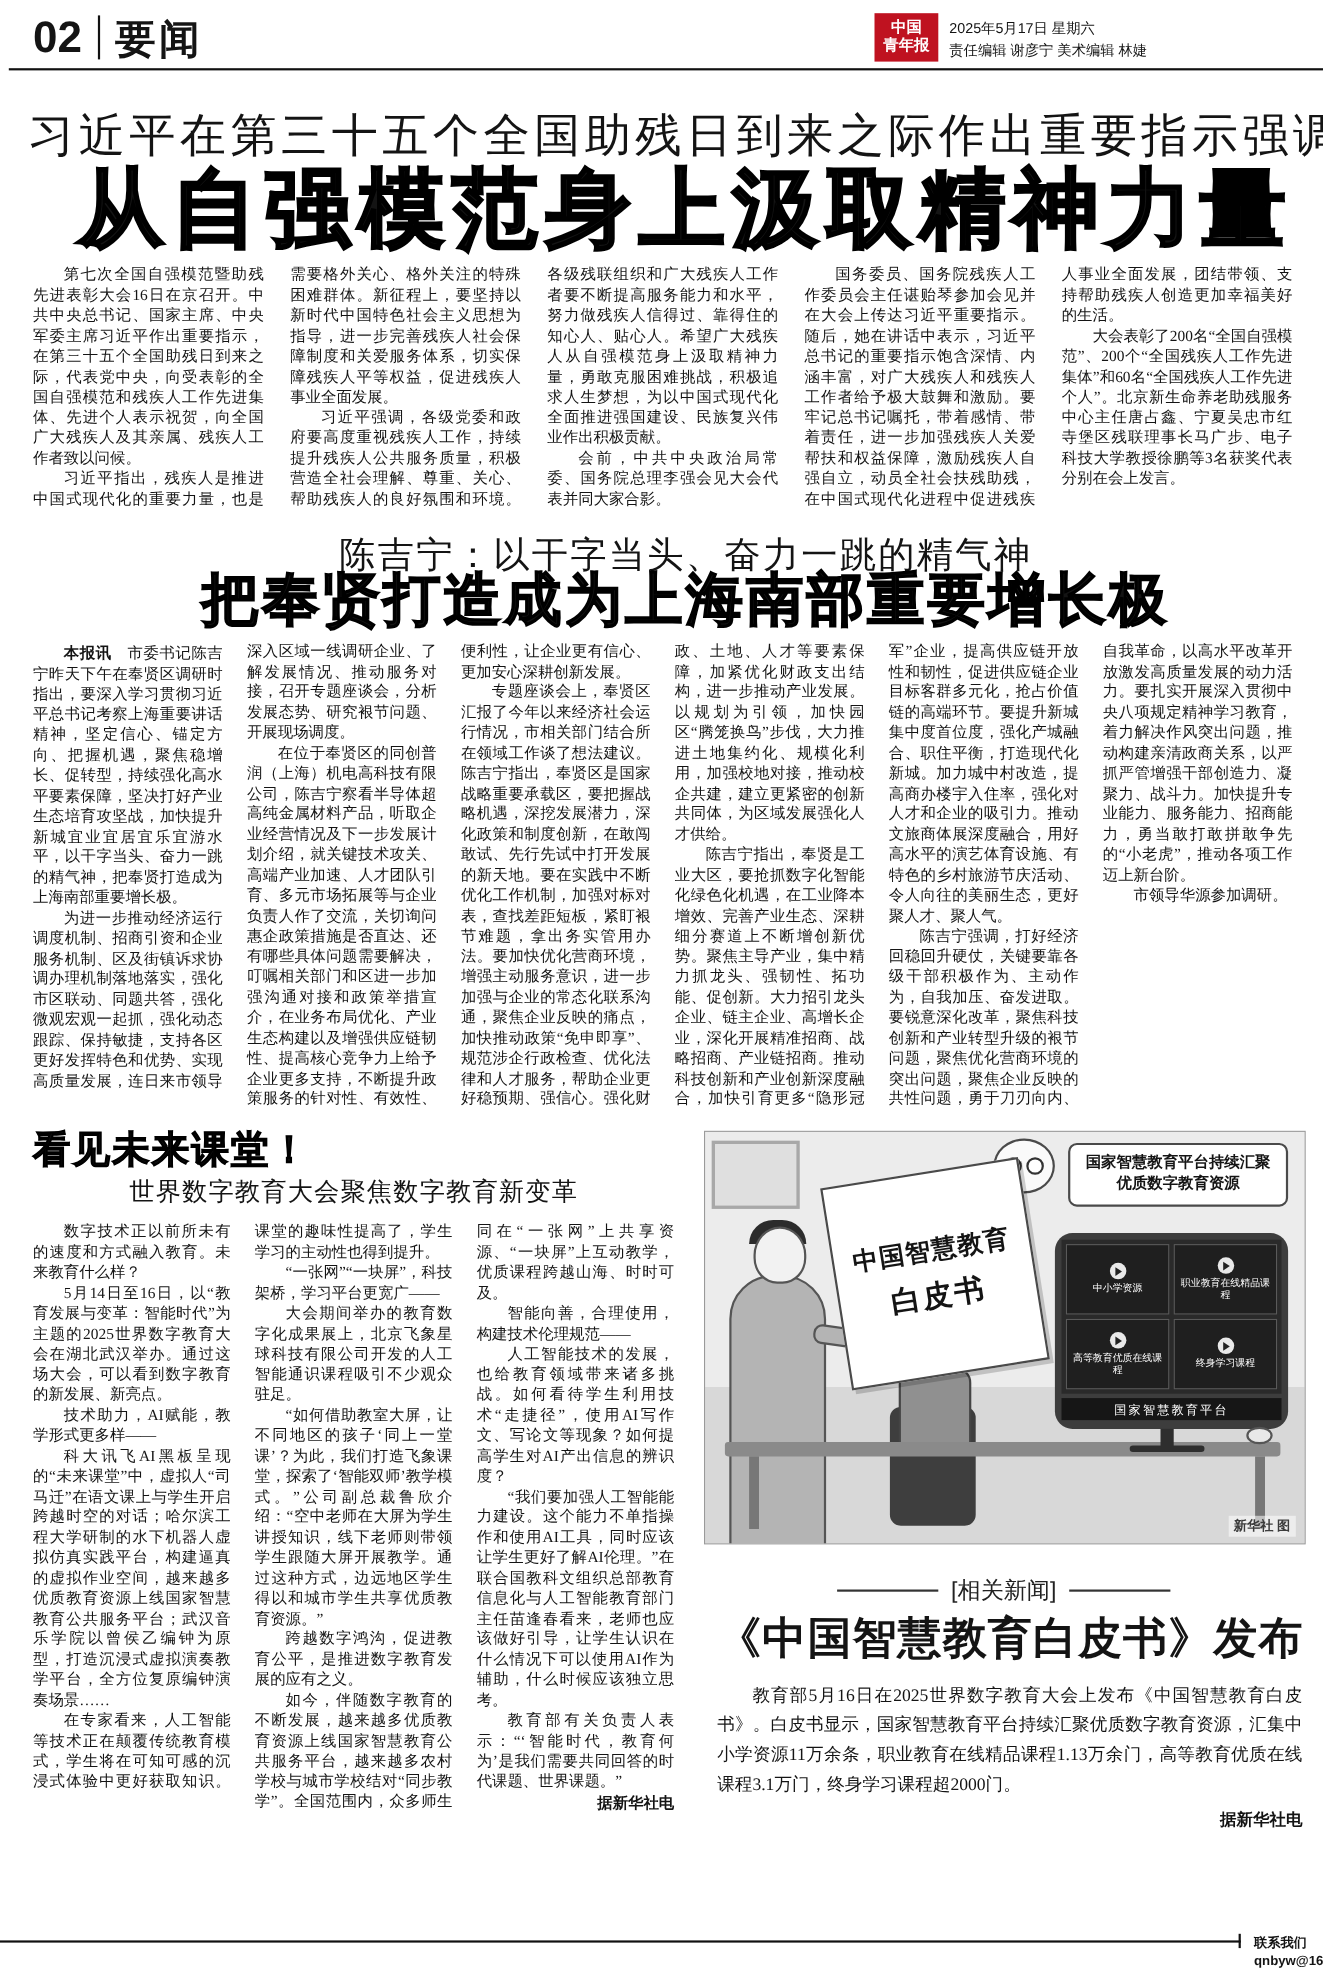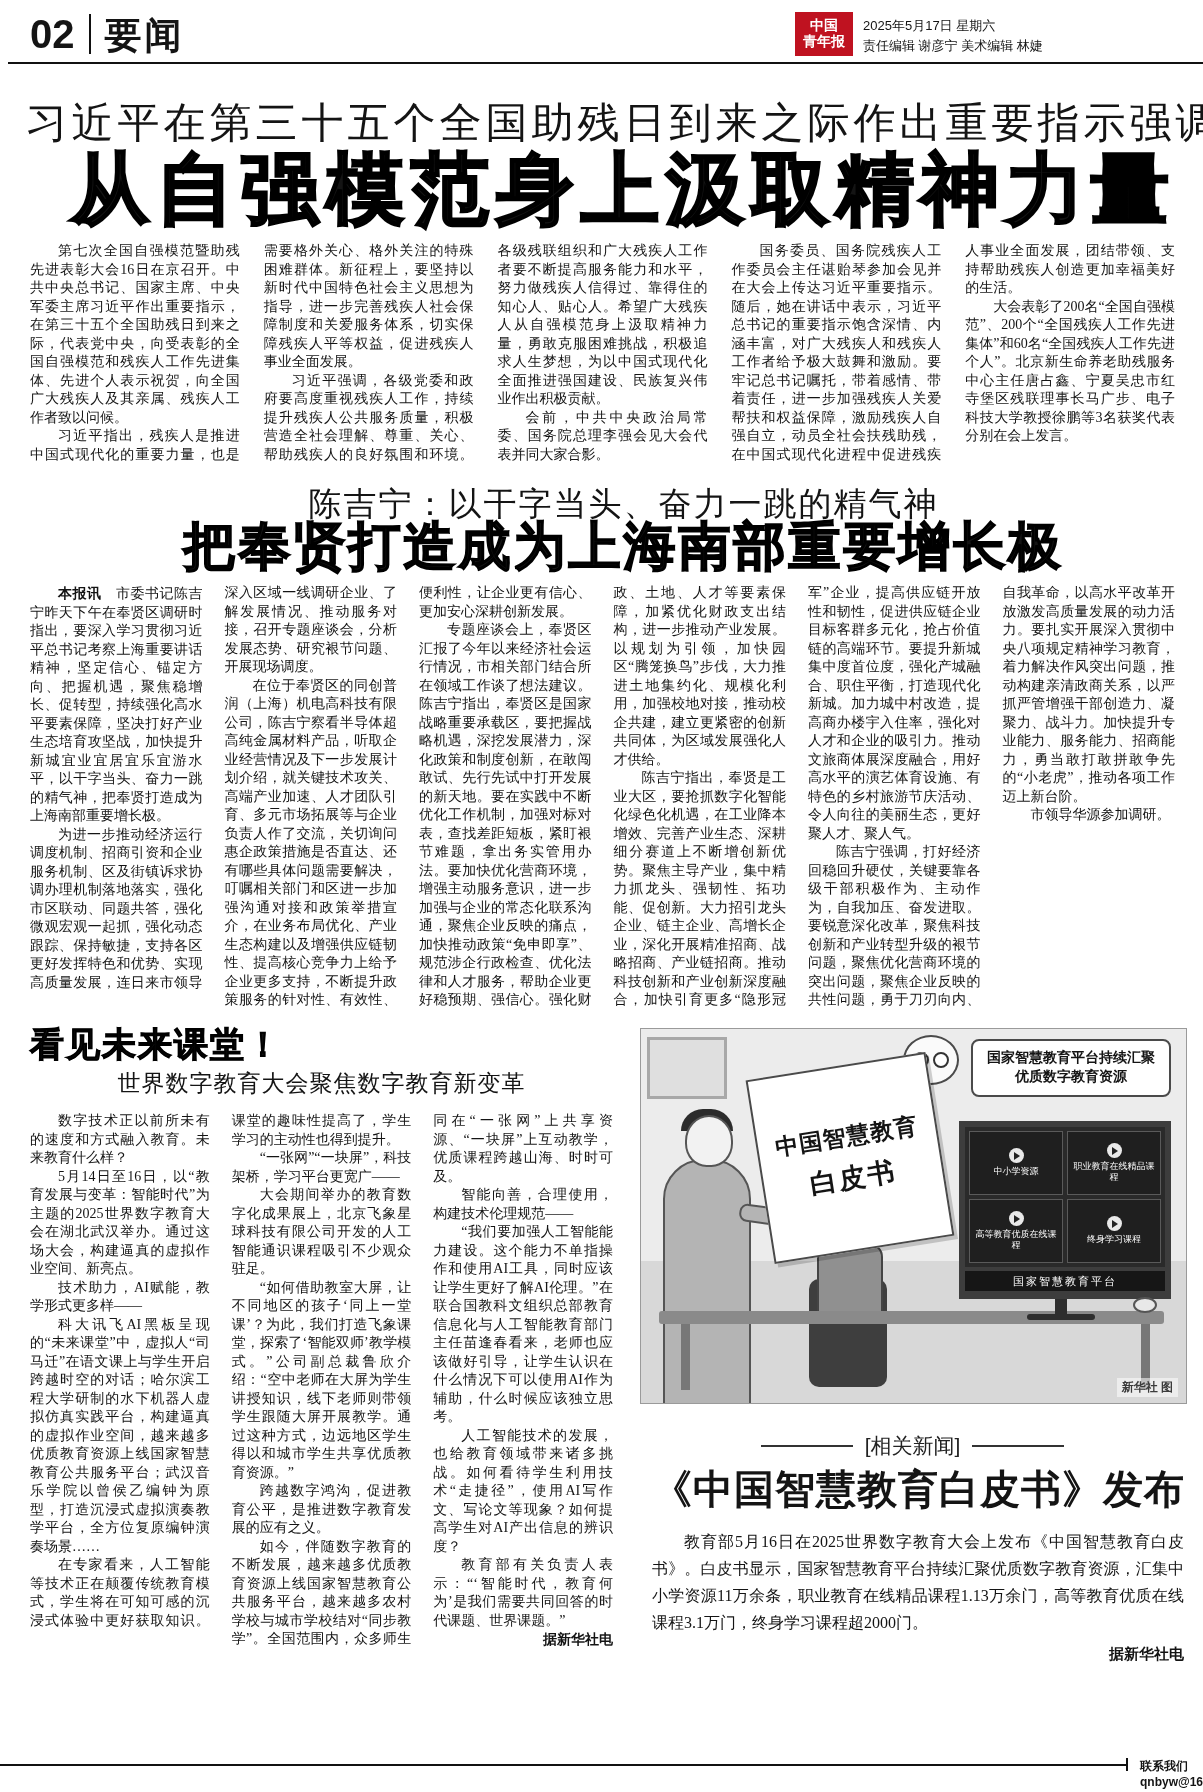--- a/index.html
+++ b/index.html
@@ -61,21 +61,21 @@
         transform:rotate(-9deg);box-shadow:3px 4px 0 rgba(0,0,0,.18);display:flex;flex-direction:column;
         align-items:center;justify-content:center;gap:8px;}
   .illo .paper .t1{font-weight:bold;font-size:23px;letter-spacing:1px;}
   .illo .paper .t2{font-weight:bold;font-size:27px;letter-spacing:2px;}
   .illo .mascot{position:absolute;left:262px;top:6px;width:52px;height:46px;background:#fafafa;border:2px solid #4a4a4a;
         border-radius:50%;display:flex;align-items:center;justify-content:center;gap:4px;}
   .illo .eye{width:12px;height:12px;border:2px solid #333;border-radius:50%;background:#fff;}
   .illo .bubble{position:absolute;left:330px;top:10px;width:200px;height:58px;background:#fff;border:2px solid #4a4a4a;
         border-radius:8px;display:flex;align-items:center;justify-content:center;text-align:center;
         font-size:14px;font-weight:bold;line-height:1.35;padding:4px 8px;box-sizing:border-box;font-family:Liberation Serif, serif;}
-  .illo .monitor{position:absolute;left:318px;top:92px;width:212px;height:178px;background:#3d3d3d;border-radius:0;padding:6px;box-sizing:border-box;}
+  .illo .monitor{position:absolute;left:318px;top:92px;width:212px;height:178px;background:#3d3d3d;border-radius:16px;padding:6px;box-sizing:border-box;}
   .illo .screen{width:100%;height:140px;background:#2a2a2a;display:grid;grid-template-columns:1fr 1fr;grid-template-rows:1fr 1fr;gap:4px;padding:4px;box-sizing:border-box;}
   .illo .tile{background:#1f1f1f;border:1px solid #5a5a5a;display:flex;flex-direction:column;align-items:center;justify-content:center;gap:3px;color:#fff;font-size:9px;text-align:center;line-height:1.25;padding:2px;}
   .illo .play{width:15px;height:15px;border-radius:50%;background:#e9e9e9;position:relative;}
   .illo .play::after{content:"";position:absolute;left:5px;top:4px;border-left:6px solid #222;border-top:4px solid transparent;border-bottom:4px solid transparent;}
   .illo .screen-bar{margin-top:4px;height:20px;background:#161616;color:#fff;font-size:11px;letter-spacing:2px;display:flex;align-items:center;justify-content:center;}
   .illo .stand{position:absolute;left:414px;top:270px;width:12px;height:16px;background:#2e2e2e;}
   .illo .stand-base{position:absolute;left:386px;top:285px;width:68px;height:6px;background:#2e2e2e;border-radius:3px;}
   .illo .mouse{position:absolute;left:492px;top:268px;width:20px;height:12px;background:#e8e8e8;border:2px solid #555;border-radius:50%;}
   .illo .credit{position:absolute;right:8px;bottom:6px;font-size:12px;font-weight:bold;color:#3c3c3c;
         background:rgba(255,255,255,.55);padding:1px 5px;}
@@ -143,32 +143,32 @@
         <p>陈吉宁强调，打好经济回稳回升硬仗，关键要靠各级干部积极作为、主动作为，自我加压、奋发进取。要锐意深化改革，聚焦科技创新和产业转型升级的裉节问题，聚焦优化营商环境的突出问题，聚焦企业反映的共性问题，勇于刀刃向内、自我革命，以高水平改革开放激发高质量发展的动力活力。要扎实开展深入贯彻中央八项规定精神学习教育，着力解决作风突出问题，推动构建亲清政商关系，以严抓严管增强干部创造力、凝聚力、战斗力。加快提升专业能力、服务能力、招商能力，勇当敢打敢拼敢争先的“小老虎”，推动各项工作迈上新台阶。</p>
         <p>市领导华源参加调研。</p>
       </div>
   </div>
 
   <div class="a3-head">看见未来课堂！</div>
   <div class="a3-sub">世界数字教育大会聚焦数字教育新变革</div>
   <div class="body-cols a3-body">
     <div>
         <p>数字技术正以前所未有的速度和方式融入教育。未来教育什么样？</p>
-        <p>5月14日至16日，以“教育发展与变革：智能时代”为主题的2025世界数字教育大会在湖北武汉举办。通过这场大会，构建逼真的虚拟作业空间、新亮点。</p>
+        <p>5月14日至16日，以“教育发展与变革：智能时代”为主题的2025世界数字教育大会在湖北武汉举办。通过这场大会，可以看到数字教育的新发展、新亮点。</p>
         <p>技术助力，AI赋能，教学形式更多样——</p>
         <p>科大讯飞AI黑板呈现的“未来课堂”中，虚拟人“司马迁”在语文课上与学生开启跨越时空的对话；哈尔滨工程大学研制的水下机器人虚拟仿真实践平台，构建逼真的虚拟作业空间，越来越多优质教育资源上线国家智慧教育公共服务平台；武汉音乐学院以曾侯乙编钟为原型，打造沉浸式虚拟演奏教学平台，全方位复原编钟演奏场景……</p>
         <p>在专家看来，人工智能等技术正在颠覆传统教育模式，学生将在可知可感的沉浸式体验中更好获取知识。课堂的趣味性提高了，学生学习的主动性也得到提升。</p>
         <p>“一张网”“一块屏”，科技架桥，学习平台更宽广——</p>
         <p>大会期间举办的教育数字化成果展上，北京飞象星球科技有限公司开发的人工智能通识课程吸引不少观众驻足。</p>
         <p>“如何借助教室大屏，让不同地区的孩子‘同上一堂课’？为此，我们打造飞象课堂，探索了‘智能双师’教学模式。”公司副总裁鲁欣介绍：“空中老师在大屏为学生讲授知识，线下老师则带领学生跟随大屏开展教学。通过这种方式，边远地区学生得以和城市学生共享优质教育资源。”</p>
         <p>跨越数字鸿沟，促进教育公平，是推进数字教育发展的应有之义。</p>
         <p>如今，伴随数字教育的不断发展，越来越多优质教育资源上线国家智慧教育公共服务平台，越来越多农村学校与城市学校结对“同步教学”。全国范围内，众多师生同在“一张网”上共享资源、“一块屏”上互动教学，优质课程跨越山海、时时可及。</p>
         <p>智能向善，合理使用，构建技术伦理规范——</p>
+        <p>人工智能技术的发展，也给教育领域带来诸多挑战。如何看待学生利用技术“走捷径”，使用AI写作文、写论文等现象？如何提高学生对AI产出信息的辨识度？</p>
         <p>“我们要加强人工智能能力建设。这个能力不单指操作和使用AI工具，同时应该让学生更好了解AI伦理。”在联合国教科文组织总部教育信息化与人工智能教育部门主任苗逢春看来，老师也应该做好引导，让学生认识在什么情况下可以使用AI作为辅助，什么时候应该独立思考。</p>
-        <p>人工智能技术的发展，也给教育领域带来诸多挑战。如何看待学生利用技术“走捷径”，使用AI写作文、写论文等现象？如何提高学生对AI产出信息的辨识度？</p>
         <p>教育部有关负责人表示：“‘智能时代，教育何为’是我们需要共同回答的时代课题、世界课题。”</p>
       </div>
     <p class="src">据新华社电</p>
   </div>
 
   <div class="illo">
     <div class="window"></div>
     <div class="teacher-body"></div>
     <div class="teacher-hair"></div>
     <div class="teacher-head"></div>

